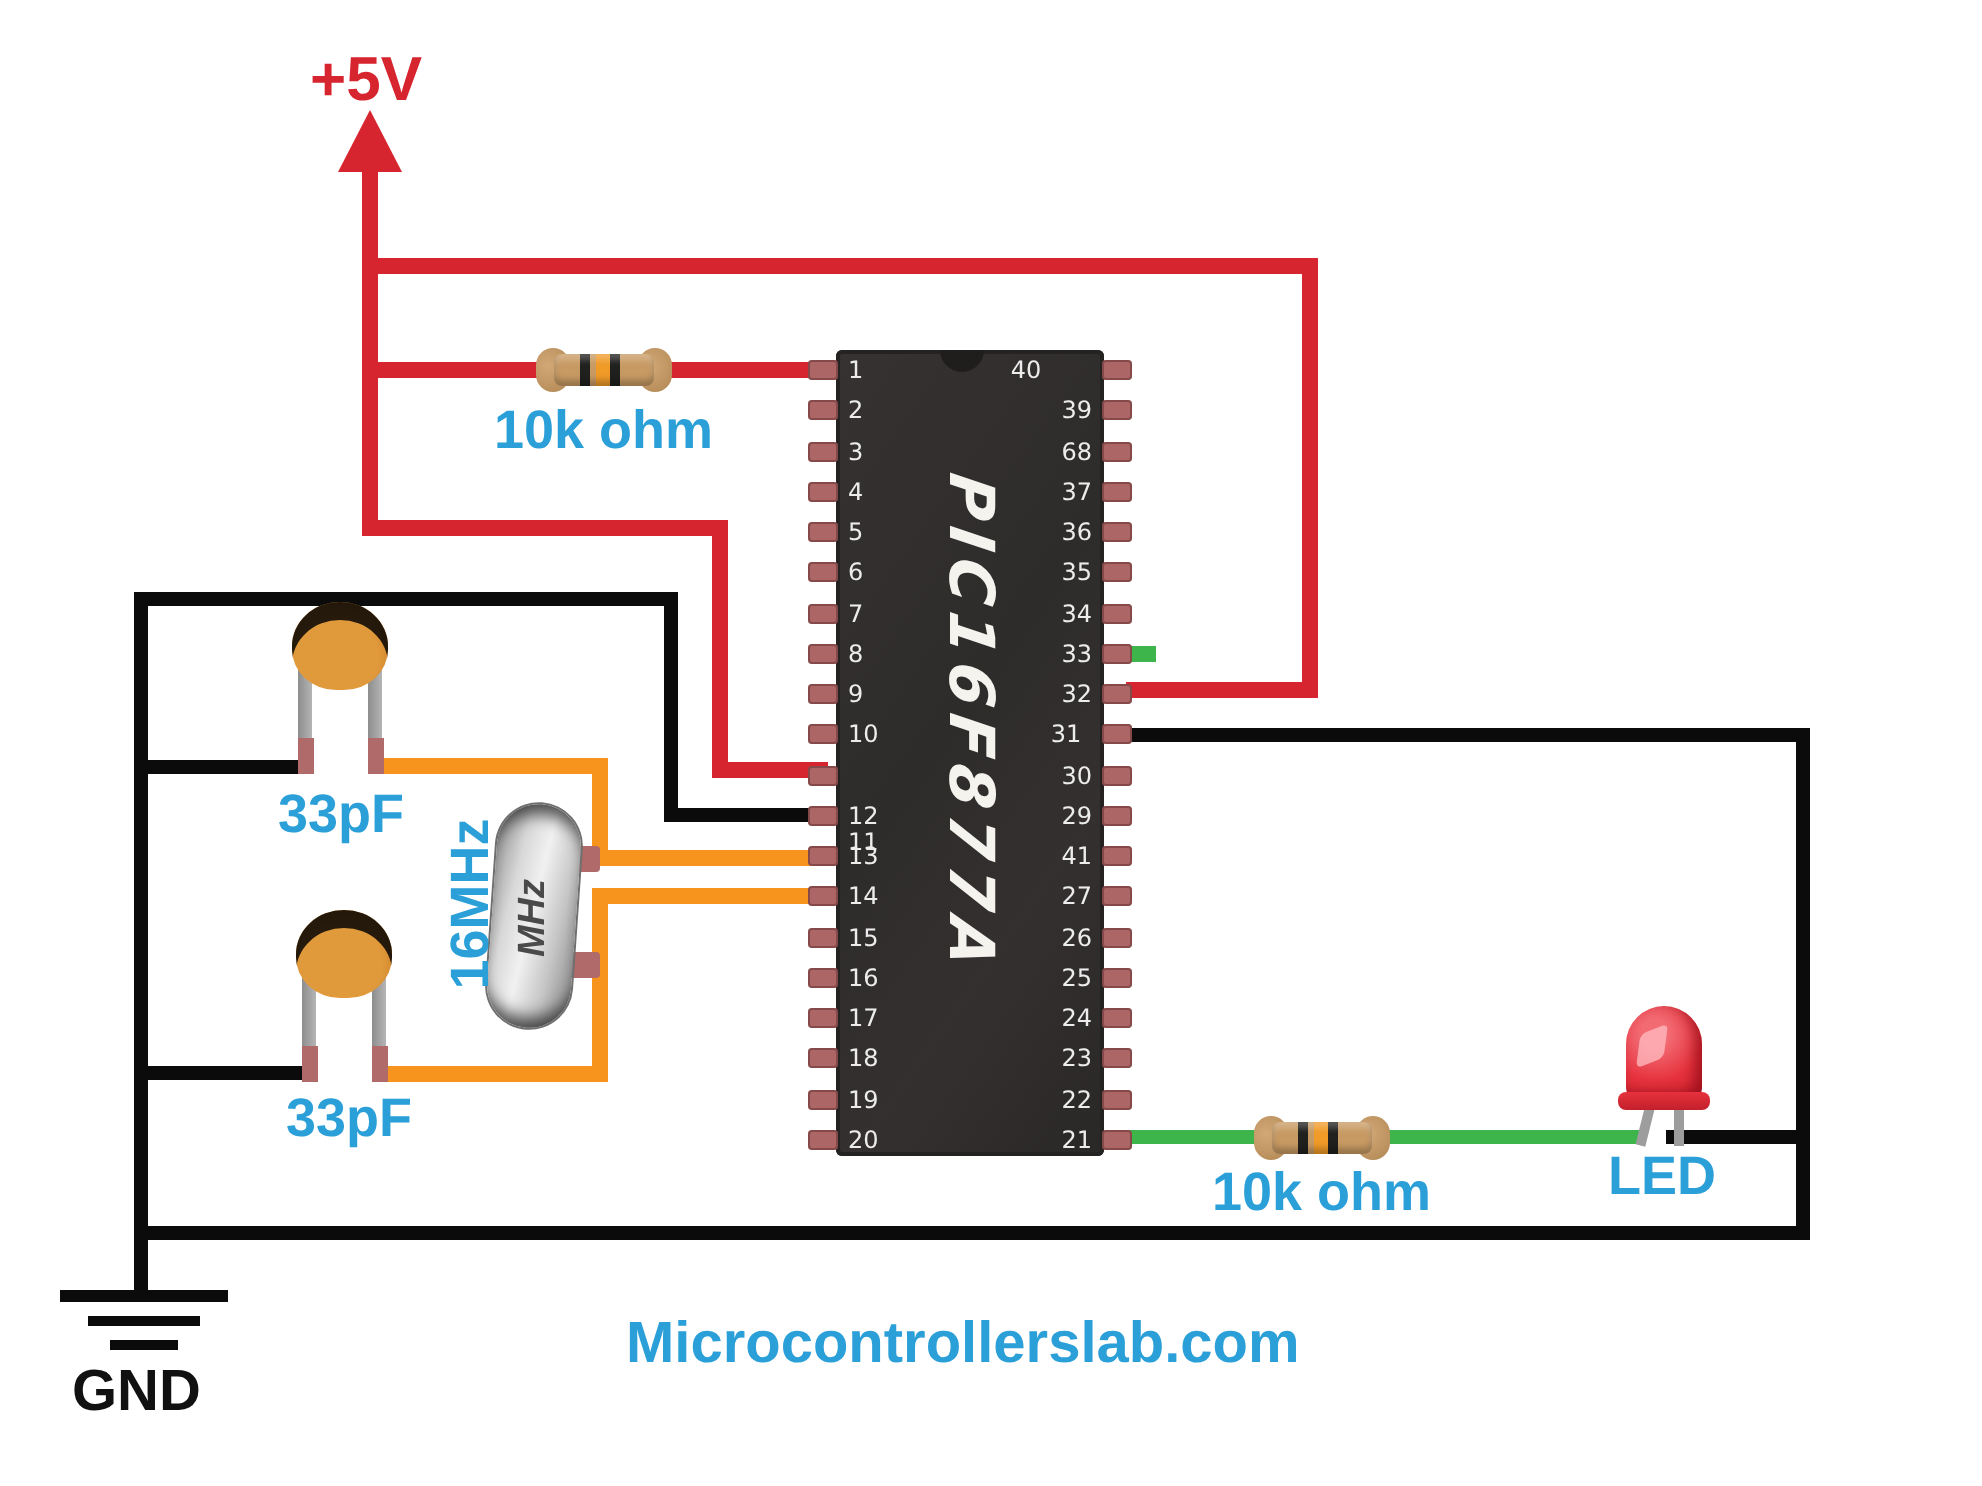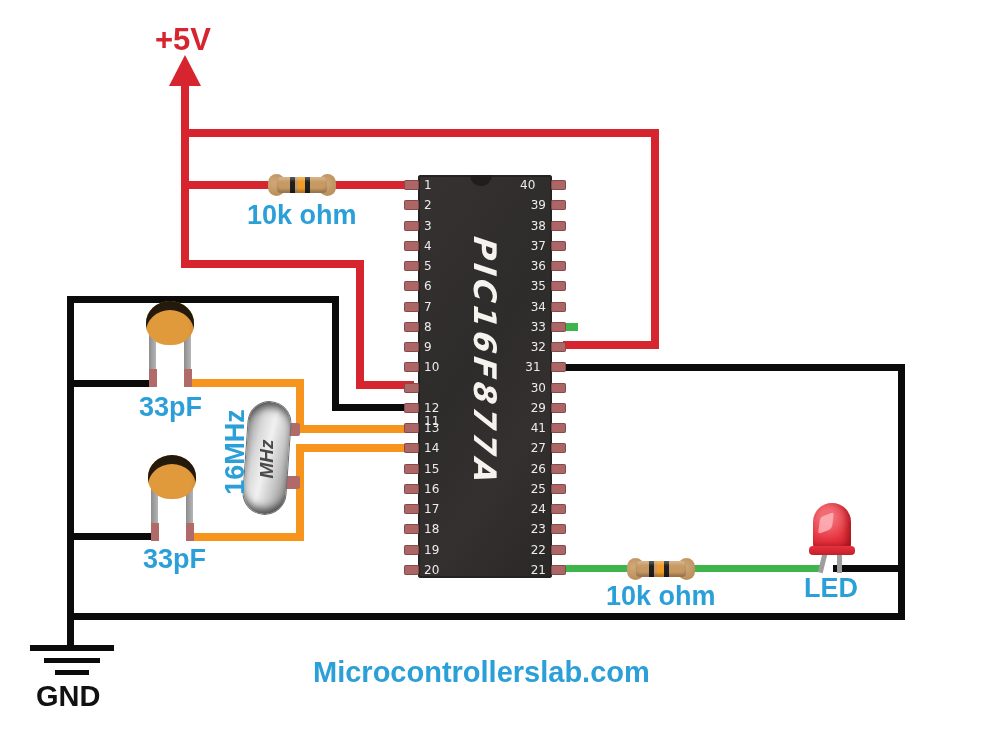--- a/index.html
+++ b/index.html
@@ -149,25 +149,25 @@
       <div class="pin-num" style="left: 424px; top: 480.9px; text-align: left;">16</div>
       <div class="pin-pad" style="left: 404px; top: 504.16px;"></div>
       <div class="pin-num" style="left: 424px; top: 501.16px; text-align: left;">17</div>
       <div class="pin-pad" style="left: 404px; top: 524.42px;"></div>
       <div class="pin-num" style="left: 424px; top: 521.42px; text-align: left;">18</div>
       <div class="pin-pad" style="left: 404px; top: 544.68px;"></div>
       <div class="pin-num" style="left: 424px; top: 541.68px; text-align: left;">19</div>
       <div class="pin-pad" style="left: 404px; top: 564.94px;"></div>
       <div class="pin-num" style="left: 424px; top: 561.94px; text-align: left;">20</div>
       <div class="pin-pad" style="left: 551px; top: 180px;"></div>
-      <div class="pin-num" style="left: 520px; top: 177px; text-align: left;">40</div>
+      <div class="pin-num" style="left: 500px; top: 177px; text-align: center;">40</div>
       <div class="pin-pad" style="left: 551px; top: 200.26px;"></div>
       <div class="pin-num" style="left: 520px; top: 197.26px; text-align: right;">39</div>
       <div class="pin-pad" style="left: 551px; top: 220.52px;"></div>
-      <div class="pin-num" style="left: 520px; top: 217.52px; text-align: right;">38</div>
+      <div class="pin-num" style="left: 520px; top: 217.52px; text-align: right;">68</div>
       <div class="pin-pad" style="left: 551px; top: 240.78px;"></div>
       <div class="pin-num" style="left: 520px; top: 237.78px; text-align: right;">37</div>
       <div class="pin-pad" style="left: 551px; top: 261.04px;"></div>
       <div class="pin-num" style="left: 520px; top: 258.04px; text-align: right;">36</div>
       <div class="pin-pad" style="left: 551px; top: 281.3px;"></div>
       <div class="pin-num" style="left: 520px; top: 278.3px; text-align: right;">35</div>
       <div class="pin-pad" style="left: 551px; top: 301.56px;"></div>
       <div class="pin-num" style="left: 520px; top: 298.56px; text-align: right;">34</div>
       <div class="pin-pad" style="left: 551px; top: 321.82px;"></div>
       <div class="pin-num" style="left: 520px; top: 318.82px; text-align: right;">33</div>

